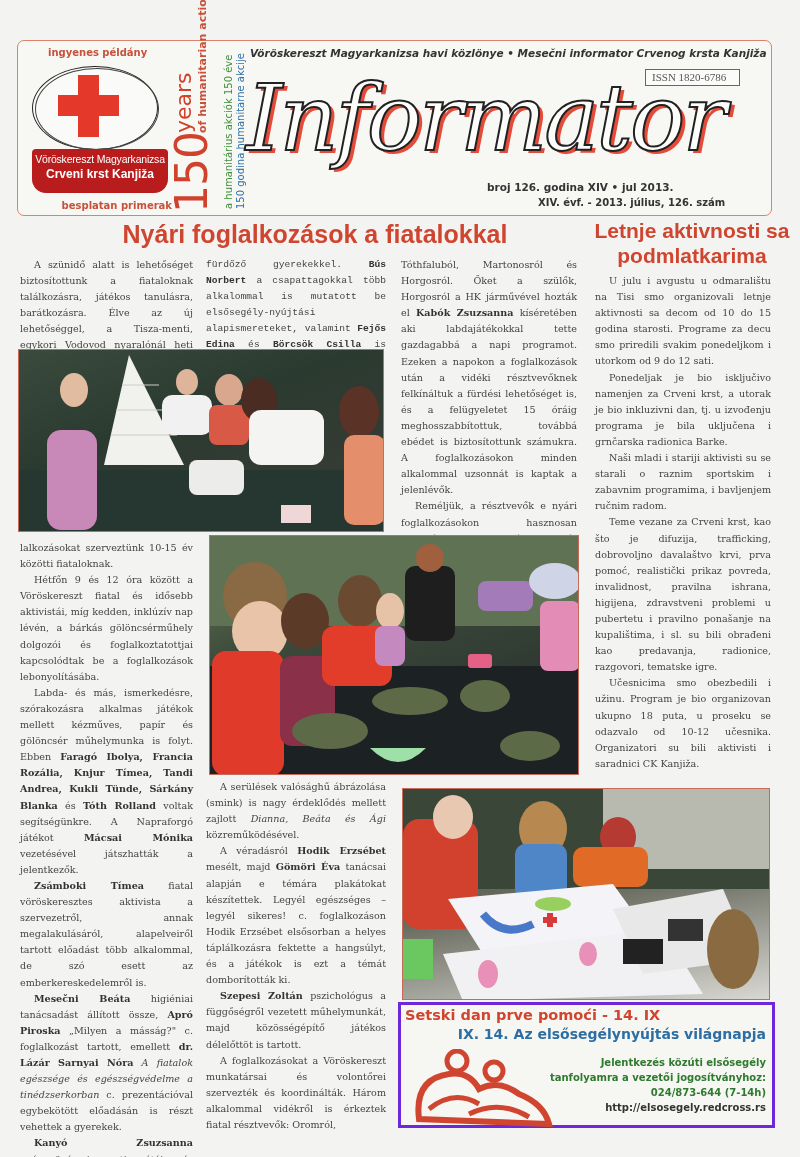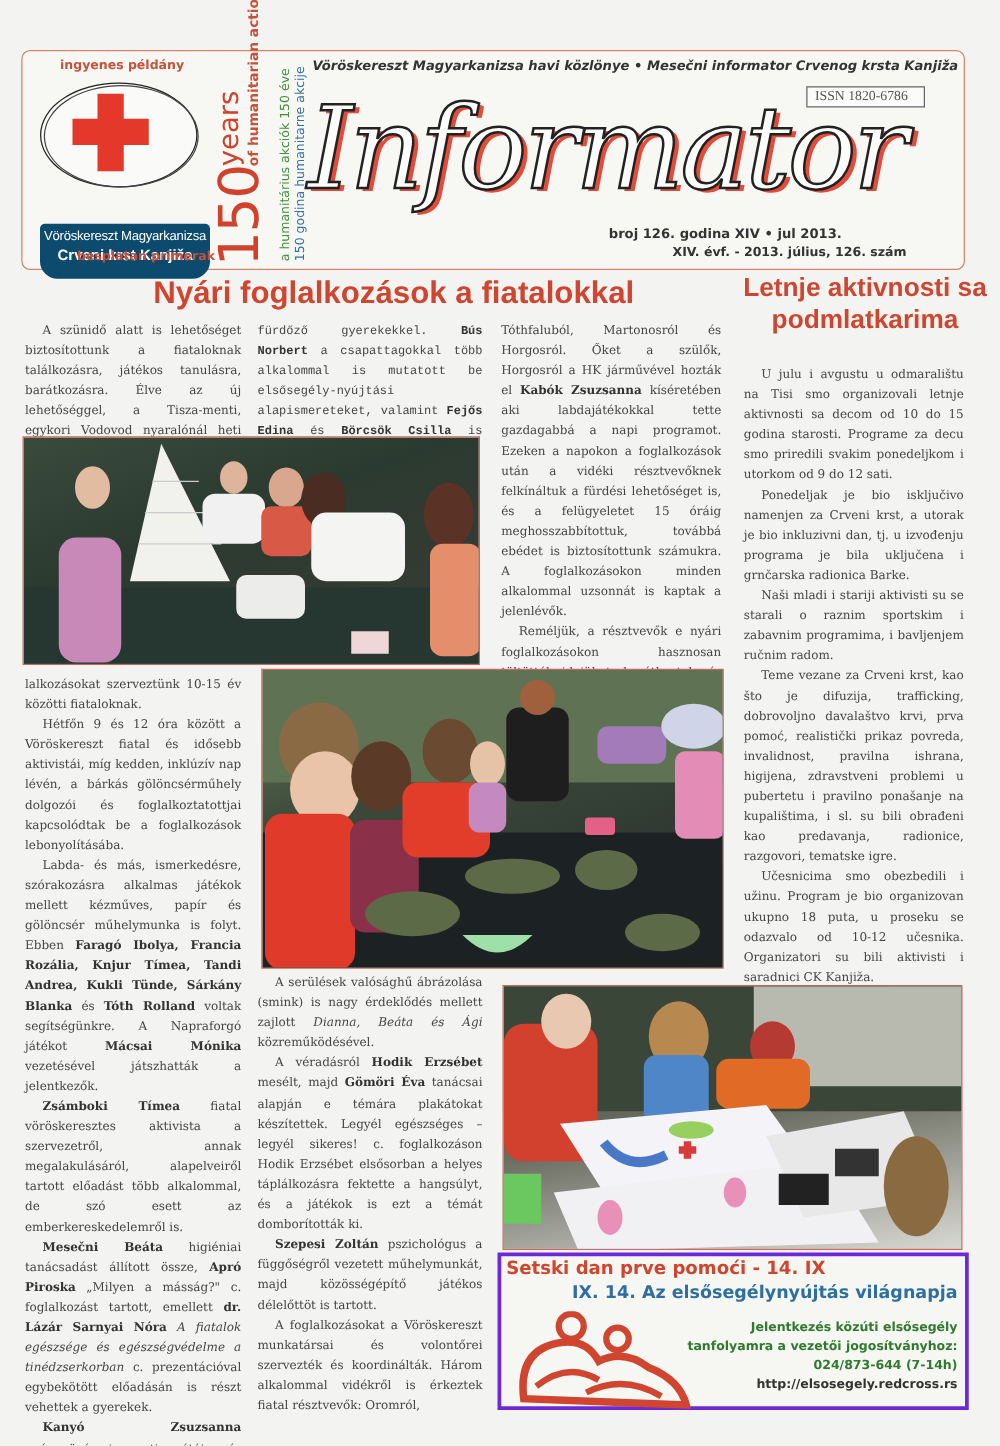--- a/index.html
+++ b/index.html
@@ -10,22 +10,22 @@
     border: 1.5px solid #d8836a; border-radius: 7px; background: #f7f7f4; }
   .logo-free { position: absolute; left: 30px; top: 6px; width: 140px; text-align: left;
     font: bold 10px "DejaVu Sans", sans-serif; color: #c8513a; }
   .logo-oval { position: absolute; left: 14px; top: 25px; width: 126px; height: 84px;
     border: 1.5px solid #222; border-radius: 50%; background: #fafaf8; }
   .logo-oval2 { position: absolute; left: 17px; top: 27px; width: 124px; height: 82px;
     border: 1px solid #444; border-radius: 50%; }
   .cross-v { position: absolute; left: 60px; top: 34px; width: 21px; height: 62px; background: #e4382a; }
   .cross-h { position: absolute; left: 40px; top: 54px; width: 61px; height: 21px; background: #e4382a; }
   .logo-banner { position: absolute; left: 14px; top: 108px; width: 136px; height: 44px;
-    background: #0c4a6e; color: #fff; border-radius: 4px 4px 14px 14px; text-align: center;
-    font-family: "Liberation Sans", sans-serif; padding-top: 4px; margin-top: 30px; }
+    background: #b91c1c; color: #fff; border-radius: 4px 4px 14px 14px; text-align: center;
+    font-family: "Liberation Sans", sans-serif; padding-top: 4px; }
   .logo-banner .l1 { font-size: 10.5px; letter-spacing: -0.2px; }
   .logo-banner .l2 { font-size: 12px; font-weight: bold; margin-top: 2px; }
   .logo-paid { position: absolute; left: 24px; top: 159px; width: 130px; text-align: right;
     font: bold 10px "DejaVu Sans", sans-serif; color: #c8513a; }
 
   .years { position: absolute; left: 152px; top: 6px; width: 78px; height: 166px; }
   .years .rot { position: absolute; left: 0; top: 166px; width: 166px; height: 78px;
     transform: rotate(-90deg); transform-origin: 0 0; }
   .y150 { position: absolute; left: 0; top: 0; font: 44px "DejaVu Sans", sans-serif; color: #d0422c; letter-spacing: -1px; line-height: 44px; }
   .yyears { position: absolute; left: 80px; top: 2px; font: 22px "DejaVu Sans", sans-serif; color: #d0422c; line-height: 24px; }
@@ -51,21 +51,21 @@
 
   .txt { position: absolute; font: 9.6px "DejaVu Serif", serif; line-height: 16.1px; color: #444; text-align: justify; }
   .txt p { text-indent: 14px; }
   .txt p.noind { text-indent: 0; }
   .txt b { color: #333; }
   .txt i { font-style: italic; }
 
   .col1a { left: 20px; top: 257px; width: 173px; }
   .col2a { left: 206px; top: 257px; width: 180px; font-family: Liberation Mono, monospace; }
   .col3a { left: 401px; top: 257px; width: 176px; }
-  .col4 { left: 595px; top: 273px; width: 176px; margin-top: 19px; }
+  .col4 { left: 595px; top: 273px; width: 176px; }
   .col1b { left: 20px; top: 540px; width: 173px; }
   .col2b { left: 206px; top: 779px; width: 180px; }
 
   .photo { position: absolute; border: 1.5px solid #c86a5a; overflow: hidden; }
   .p1 { left: 18px; top: 349px; width: 366px; height: 183px;
     background: linear-gradient(160deg, #3a4a3c 0%, #2b3a30 40%, #3b3d37 100%); }
   .p2 { left: 209px; top: 535px; width: 370px; height: 240px;
     background: linear-gradient(160deg, #6a7c5a 0%, #3c4a3a 35%, #22282a 100%); }
   .p3 { left: 402px; top: 788px; width: 368px; height: 212px;
     background: linear-gradient(170deg, #3a4a3a 0%, #6a6c60 50%, #d8d8d2 100%); }

